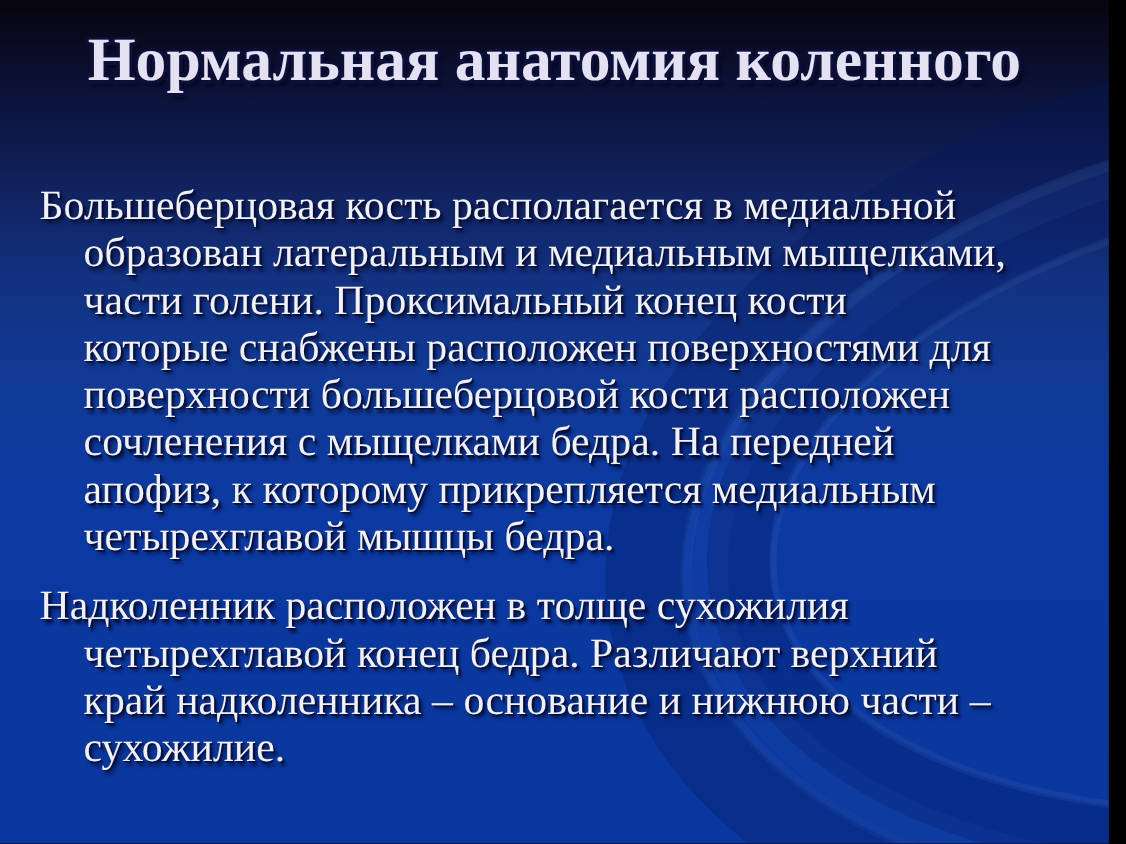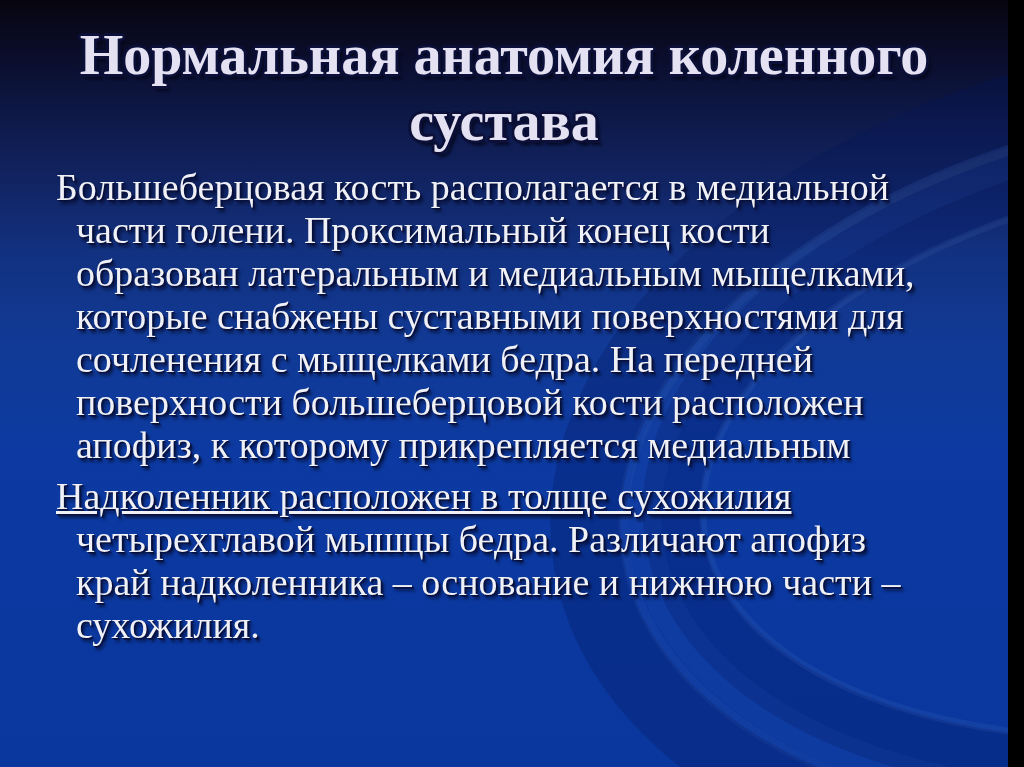--- a/index.html
+++ b/index.html
@@ -48,64 +48,63 @@
   }
   .body-text {
     position: absolute;
     top: 166px;
     left: 0;
     right: 0;
   }
   .body-line {
     height: 43px;
     line-height: 43px;
-    padding-left: 56px;
+    padding-left: 36px;
     font-size: 38px;
     color: var(--body-color, #f0f1f7);
     white-space: nowrap;
     text-shadow:
       1px 1px 0 rgba(8,16,60,0.9),
       2px 2px 0 rgba(8,16,60,0.75),
       3px 4px 3px rgba(4,8,35,0.7);
   }
   .body-line.indent {
     padding-left: 76px;
   }
   .body-line.para-gap {
-    margin-top: 8px;
-    text-decoration: underline;
+    margin-top: 20px;
   }
 </style>
 </head>
 <body>
 
 <div class="slide">
 
   <svg class="swirl-layer" width="1024" height="767" viewBox="0 0 1024 767" aria-hidden="true">
     <g transform="rotate(-9 1230 470)">
       <ellipse cx="1230" cy="450" rx="560" ry="310" fill="none" stroke="rgba(4,26,102,0.32)" stroke-width="58"></ellipse>
       <ellipse cx="1230" cy="450" rx="529" ry="279" fill="none" stroke="rgba(110,145,215,0.10)" stroke-width="7"></ellipse>
       <ellipse cx="1230" cy="460" rx="648" ry="392" fill="none" stroke="rgba(4,22,90,0.28)" stroke-width="70"></ellipse>
       <ellipse cx="1230" cy="460" rx="610" ry="354" fill="none" stroke="rgba(100,135,205,0.08)" stroke-width="10"></ellipse>
       <ellipse cx="1230" cy="455" rx="588" ry="338" fill="none" stroke="rgba(45,85,180,0.14)" stroke-width="34"></ellipse>
     </g>
   </svg>
 
   <div class="title">
     <div>Нормальная анатомия коленного</div>
-    <div>сустава</div>
   </div>
 
   <div class="body-text">
     <div class="body-line">Большеберцовая кость располагается в медиальной</div>
+    <div class="body-line indent">образован латеральным и медиальным мыщелками,</div>
     <div class="body-line indent">части голени. Проксимальный конец кости</div>
-    <div class="body-line indent">образован латеральным и медиальным мыщелками,</div>
-    <div class="body-line indent">которые снабжены суставными поверхностями для</div>
+    <div class="body-line indent">которые снабжены расположен поверхностями для</div>
+    <div class="body-line indent">поверхности большеберцовой кости расположен</div>
     <div class="body-line indent">сочленения с мыщелками бедра. На передней</div>
-    <div class="body-line indent">поверхности большеберцовой кости расположен</div>
     <div class="body-line indent">апофиз, к которому прикрепляется медиальным</div>
+    <div class="body-line indent">четырехглавой мышцы бедра.</div>
     <div class="body-line para-gap">Надколенник расположен в толще сухожилия</div>
-    <div class="body-line indent">четырехглавой мышцы бедра. Различают апофиз</div>
+    <div class="body-line indent">четырехглавой конец бедра. Различают верхний</div>
     <div class="body-line indent">край надколенника – основание и нижнюю части –</div>
-    <div class="body-line indent">сухожилия.</div>
+    <div class="body-line indent">сухожилие.</div>
   </div>
 
 </div>
 
 </body></html>

